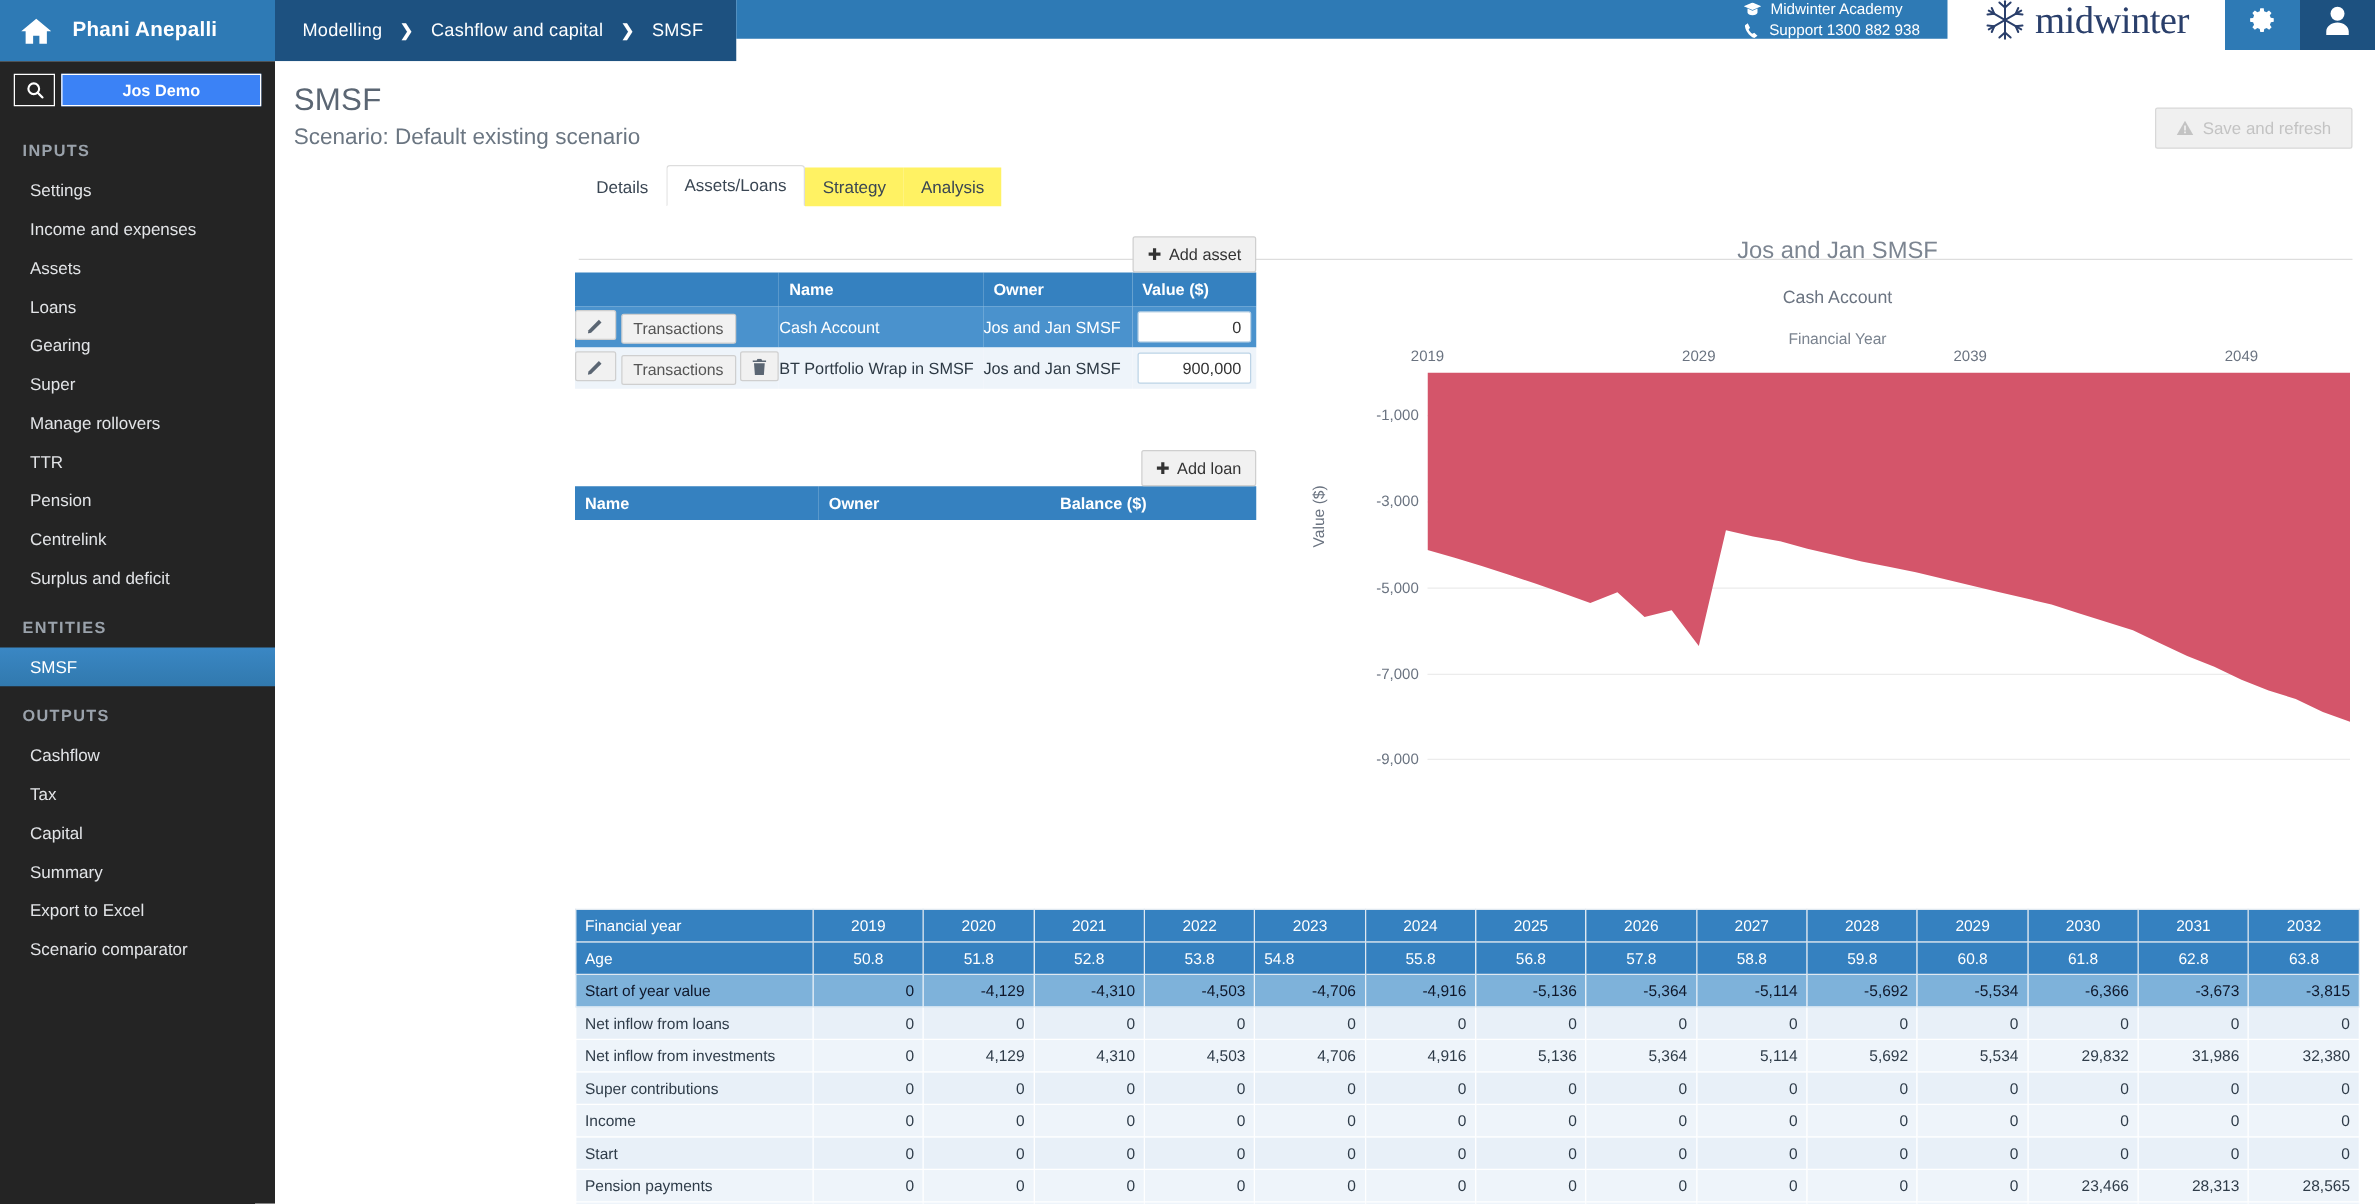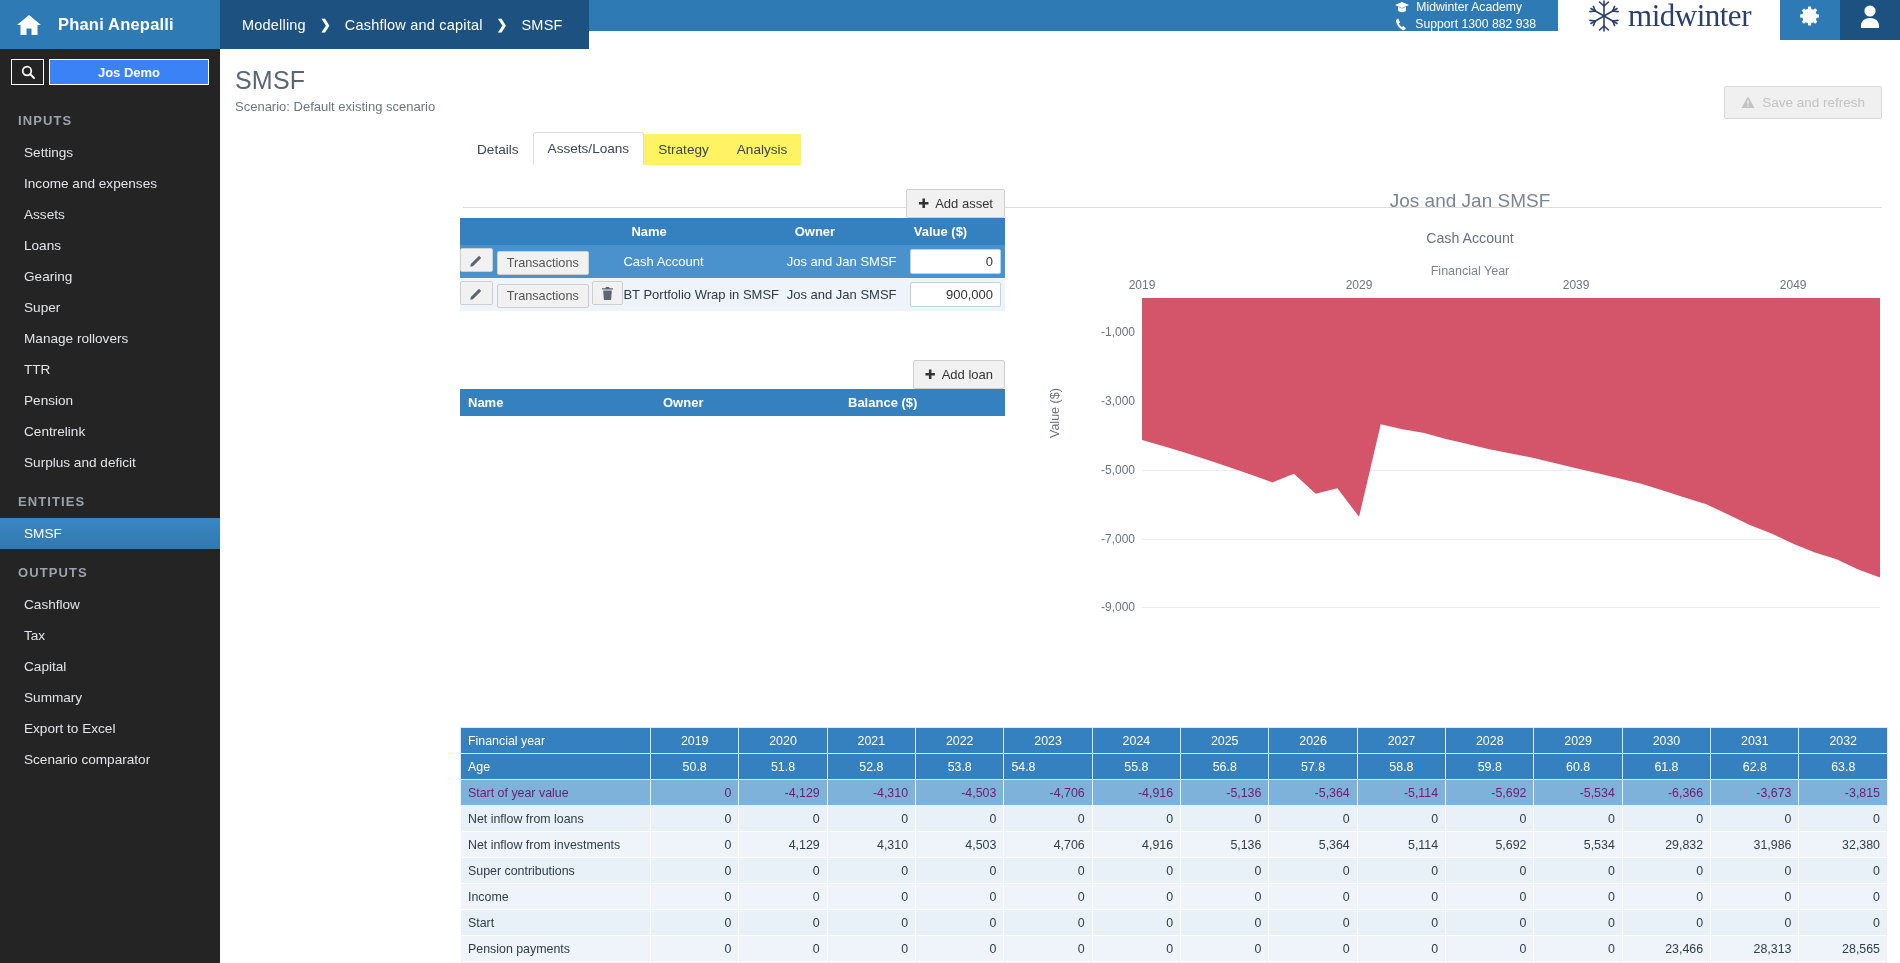--- a/index.html
+++ b/index.html
@@ -60,21 +60,21 @@
   }
   .side-group { color: #9aa2ab; font-size: 13px; letter-spacing: 1.1px;
     padding: 16px 0 9px 18px; font-weight: 700; }
   .side-item { padding: 8px 0 8px 24px; font-size: 13.6px; color: #e2e4e7; cursor: pointer; }
   .side-item.active { background: linear-gradient(#3a87c4, #3179ae); color: #fff; }
 
   
   .page { position: absolute; left: 220px; top: 49px; width: 1680px; height: 914px; background: #fff; }
   .page-head { position: relative; height: 72px; padding: 17px 0 0 15px; }
   .page-title { font-size: 25px; color: #5b6673; font-weight: 400; letter-spacing: .2px;}
-  .page-sub { font-size: 13px; color: #6b7682; margin-top: 4px; }
+  .page-sub { font-size: 18px; color: #6b7682; margin-top: 4px; }
   .save-btn {
     position: absolute; right: 18px; top: 70px; transform: translateY(-100%);
     border: 1px solid #d8d8d8; background: #f0f0f0; color: #c3c3c3;
     font-size: 13.5px; padding: 8px 16px; display: flex; align-items: center; gap: 7px;
     border-radius: 2px;
   }
 
   
   .tabs { position: relative; margin: 10px 0 0 243px; height: 34px; display: flex; align-items: flex-end; gap: 0; }
   .tab { font-size: 13.6px; color: #3a4653; padding: 8px 14px 8px 14px; position: relative; cursor: pointer; }
@@ -129,21 +129,21 @@
   .gridline { position: absolute; left: 0; right: 0; height: 1px; background: #ececec; }
 
   
   .data-table { position: absolute; left: 240px; top: 562px; width: 1428px; border-collapse: collapse;
     font-size: 12.4px; table-layout: fixed; }
   .data-table th, .data-table td { padding: 5px 7px; height: 26px; }
   .data-table th { background: #3581c0; color: #fff; font-weight: 400; text-align: right; border: 1px solid #dfe8f0;}
   .data-table th.rowhdr { text-align: left; width: 190px; }
   .data-table tr.hdr-blue td { background: #3581c0; color: #fff; text-align: right; border: 1px solid #dfe8f0; }
   .data-table tr.hdr-blue td.rowhdr { text-align: left; }
-  .data-table tr.mid-blue td { background: #7eb2da; color: #701a75; text-align: right; border: 1px solid #eaf1f7; }
+  .data-table tr.mid-blue td { background: #7eb2da; color: #0f172a; text-align: right; border: 1px solid #eaf1f7; }
   .data-table tr.mid-blue td.rowhdr { text-align: left; }
   .data-table tr.light td { background: #e8f0f8; color: #2f3c49; text-align: right; border: 1px solid #ffffff; }
   .data-table tr.light td.rowhdr { text-align: left; }
   .data-table tr.light.alt td { background: #eef4fa; }
   svg { display: block; }
 </style>
 </head>
 <body>
 
 <div class="app">

